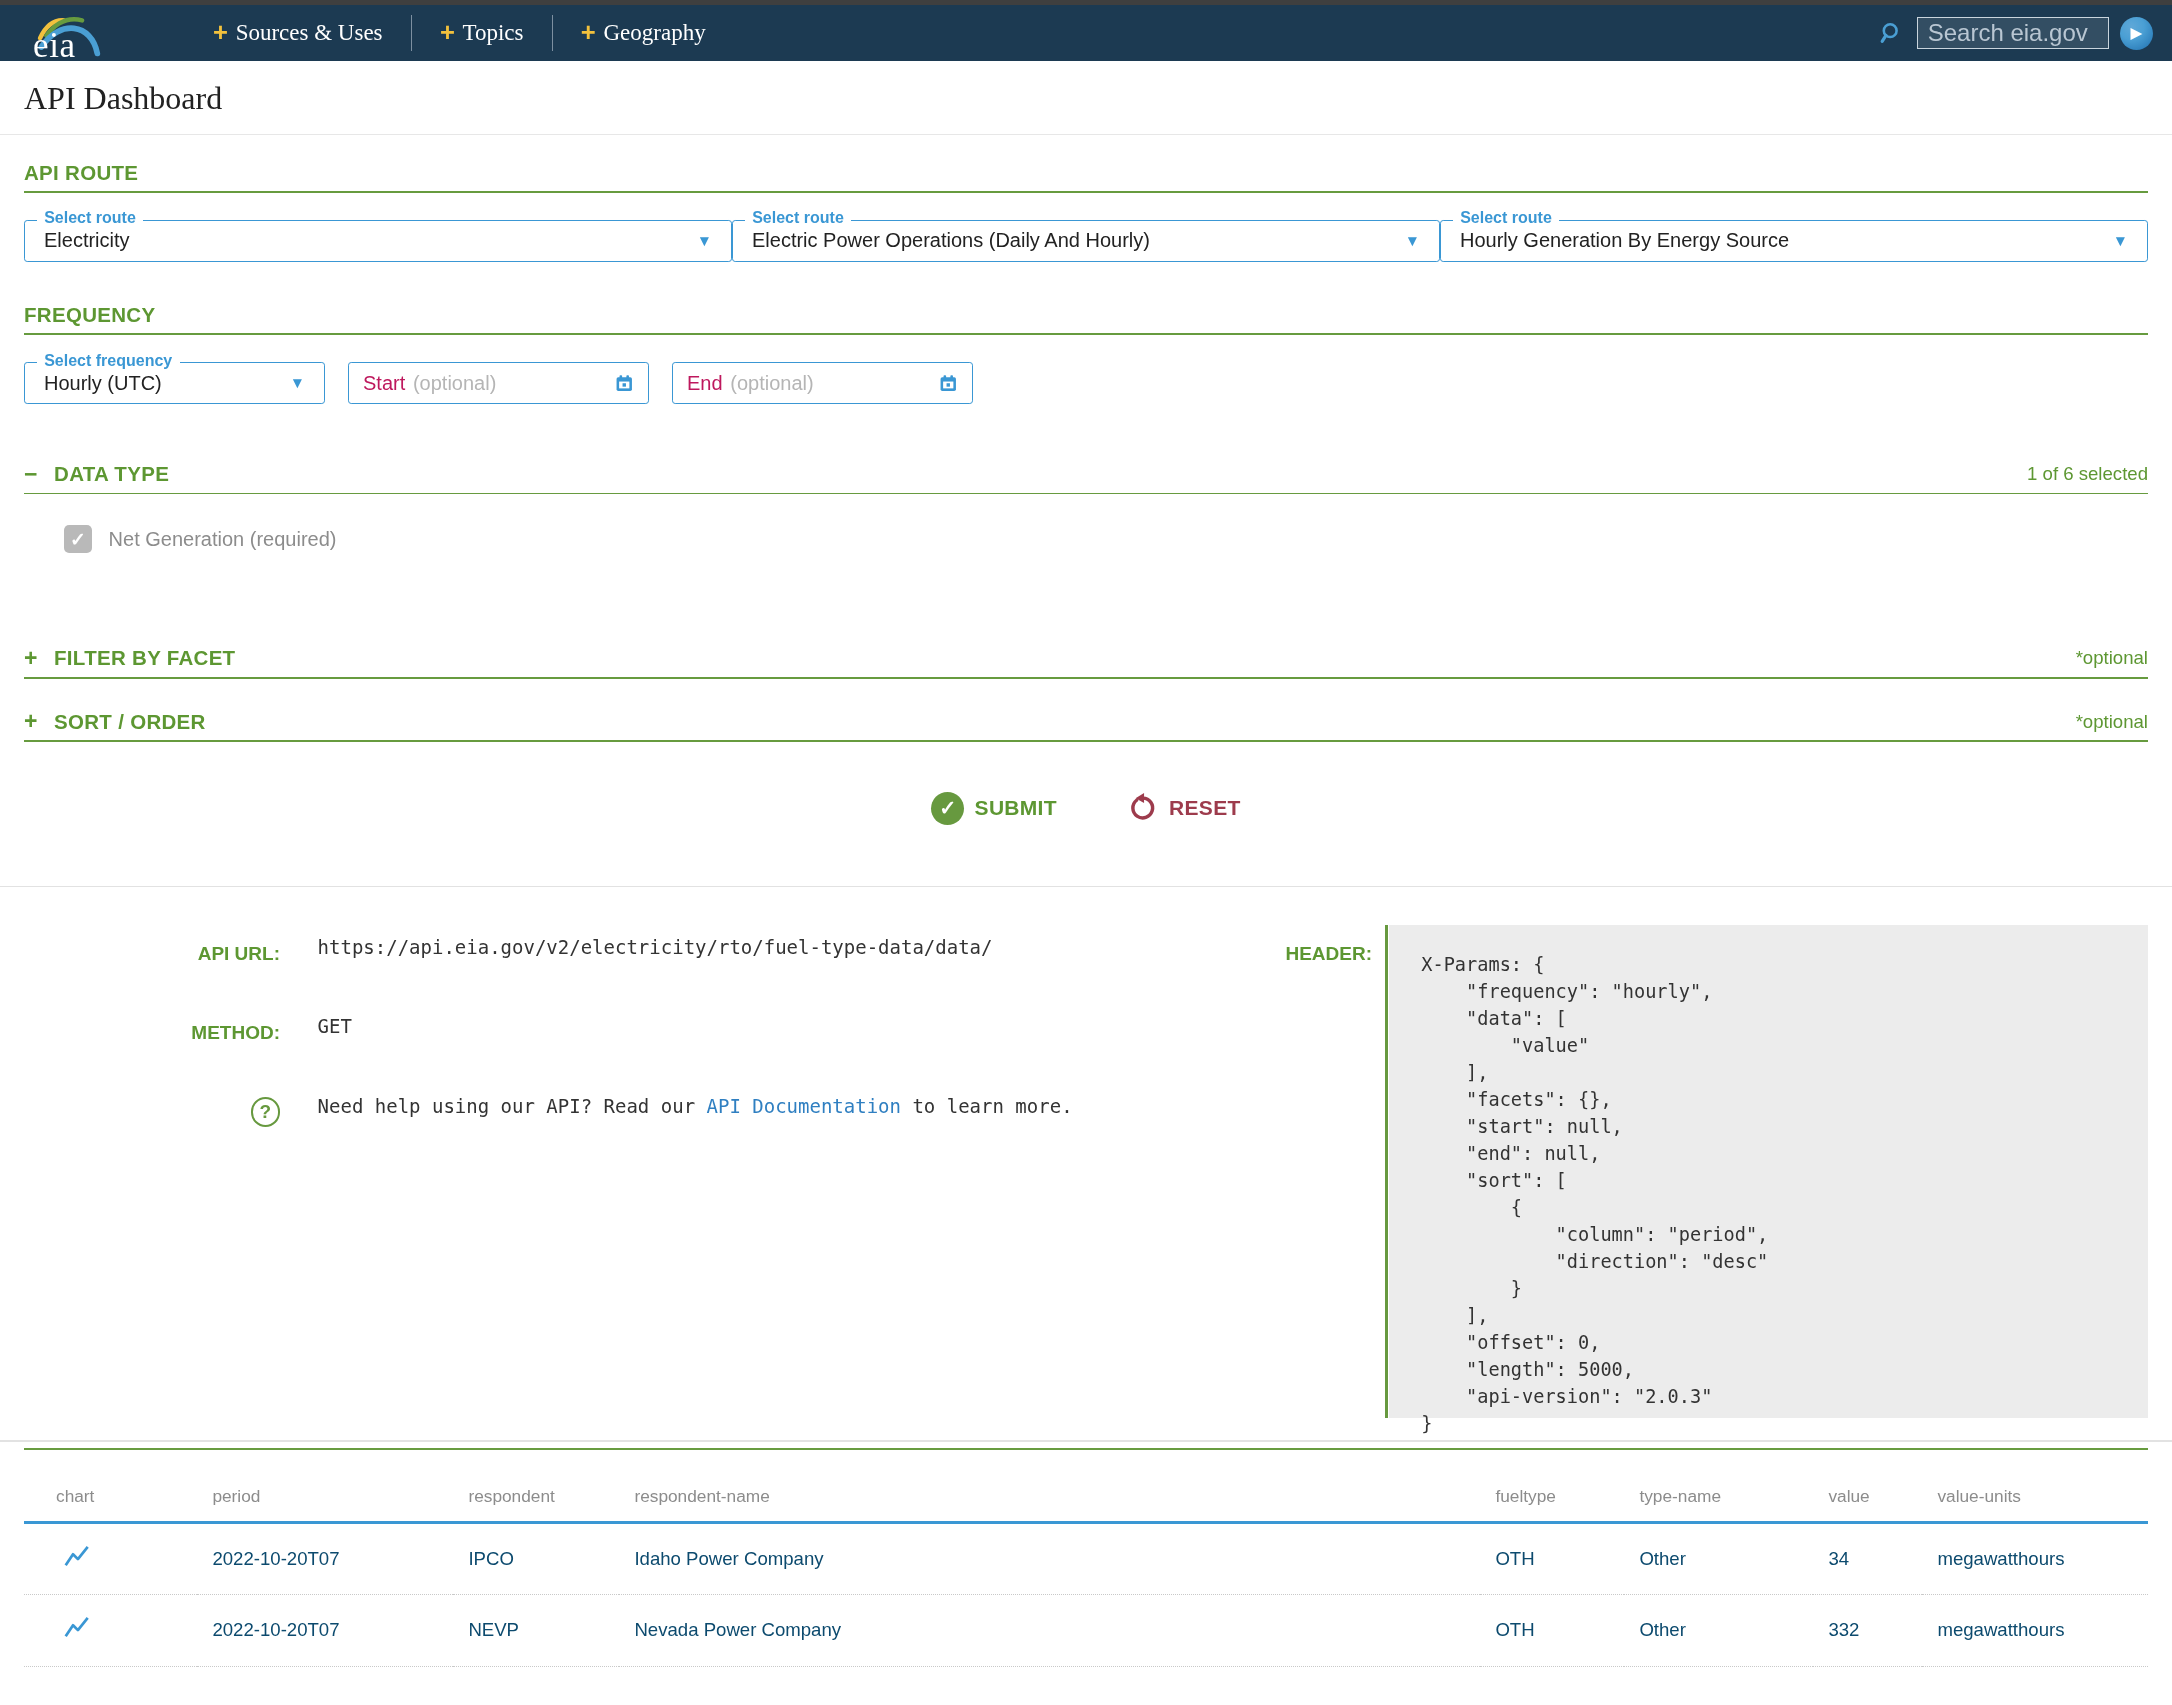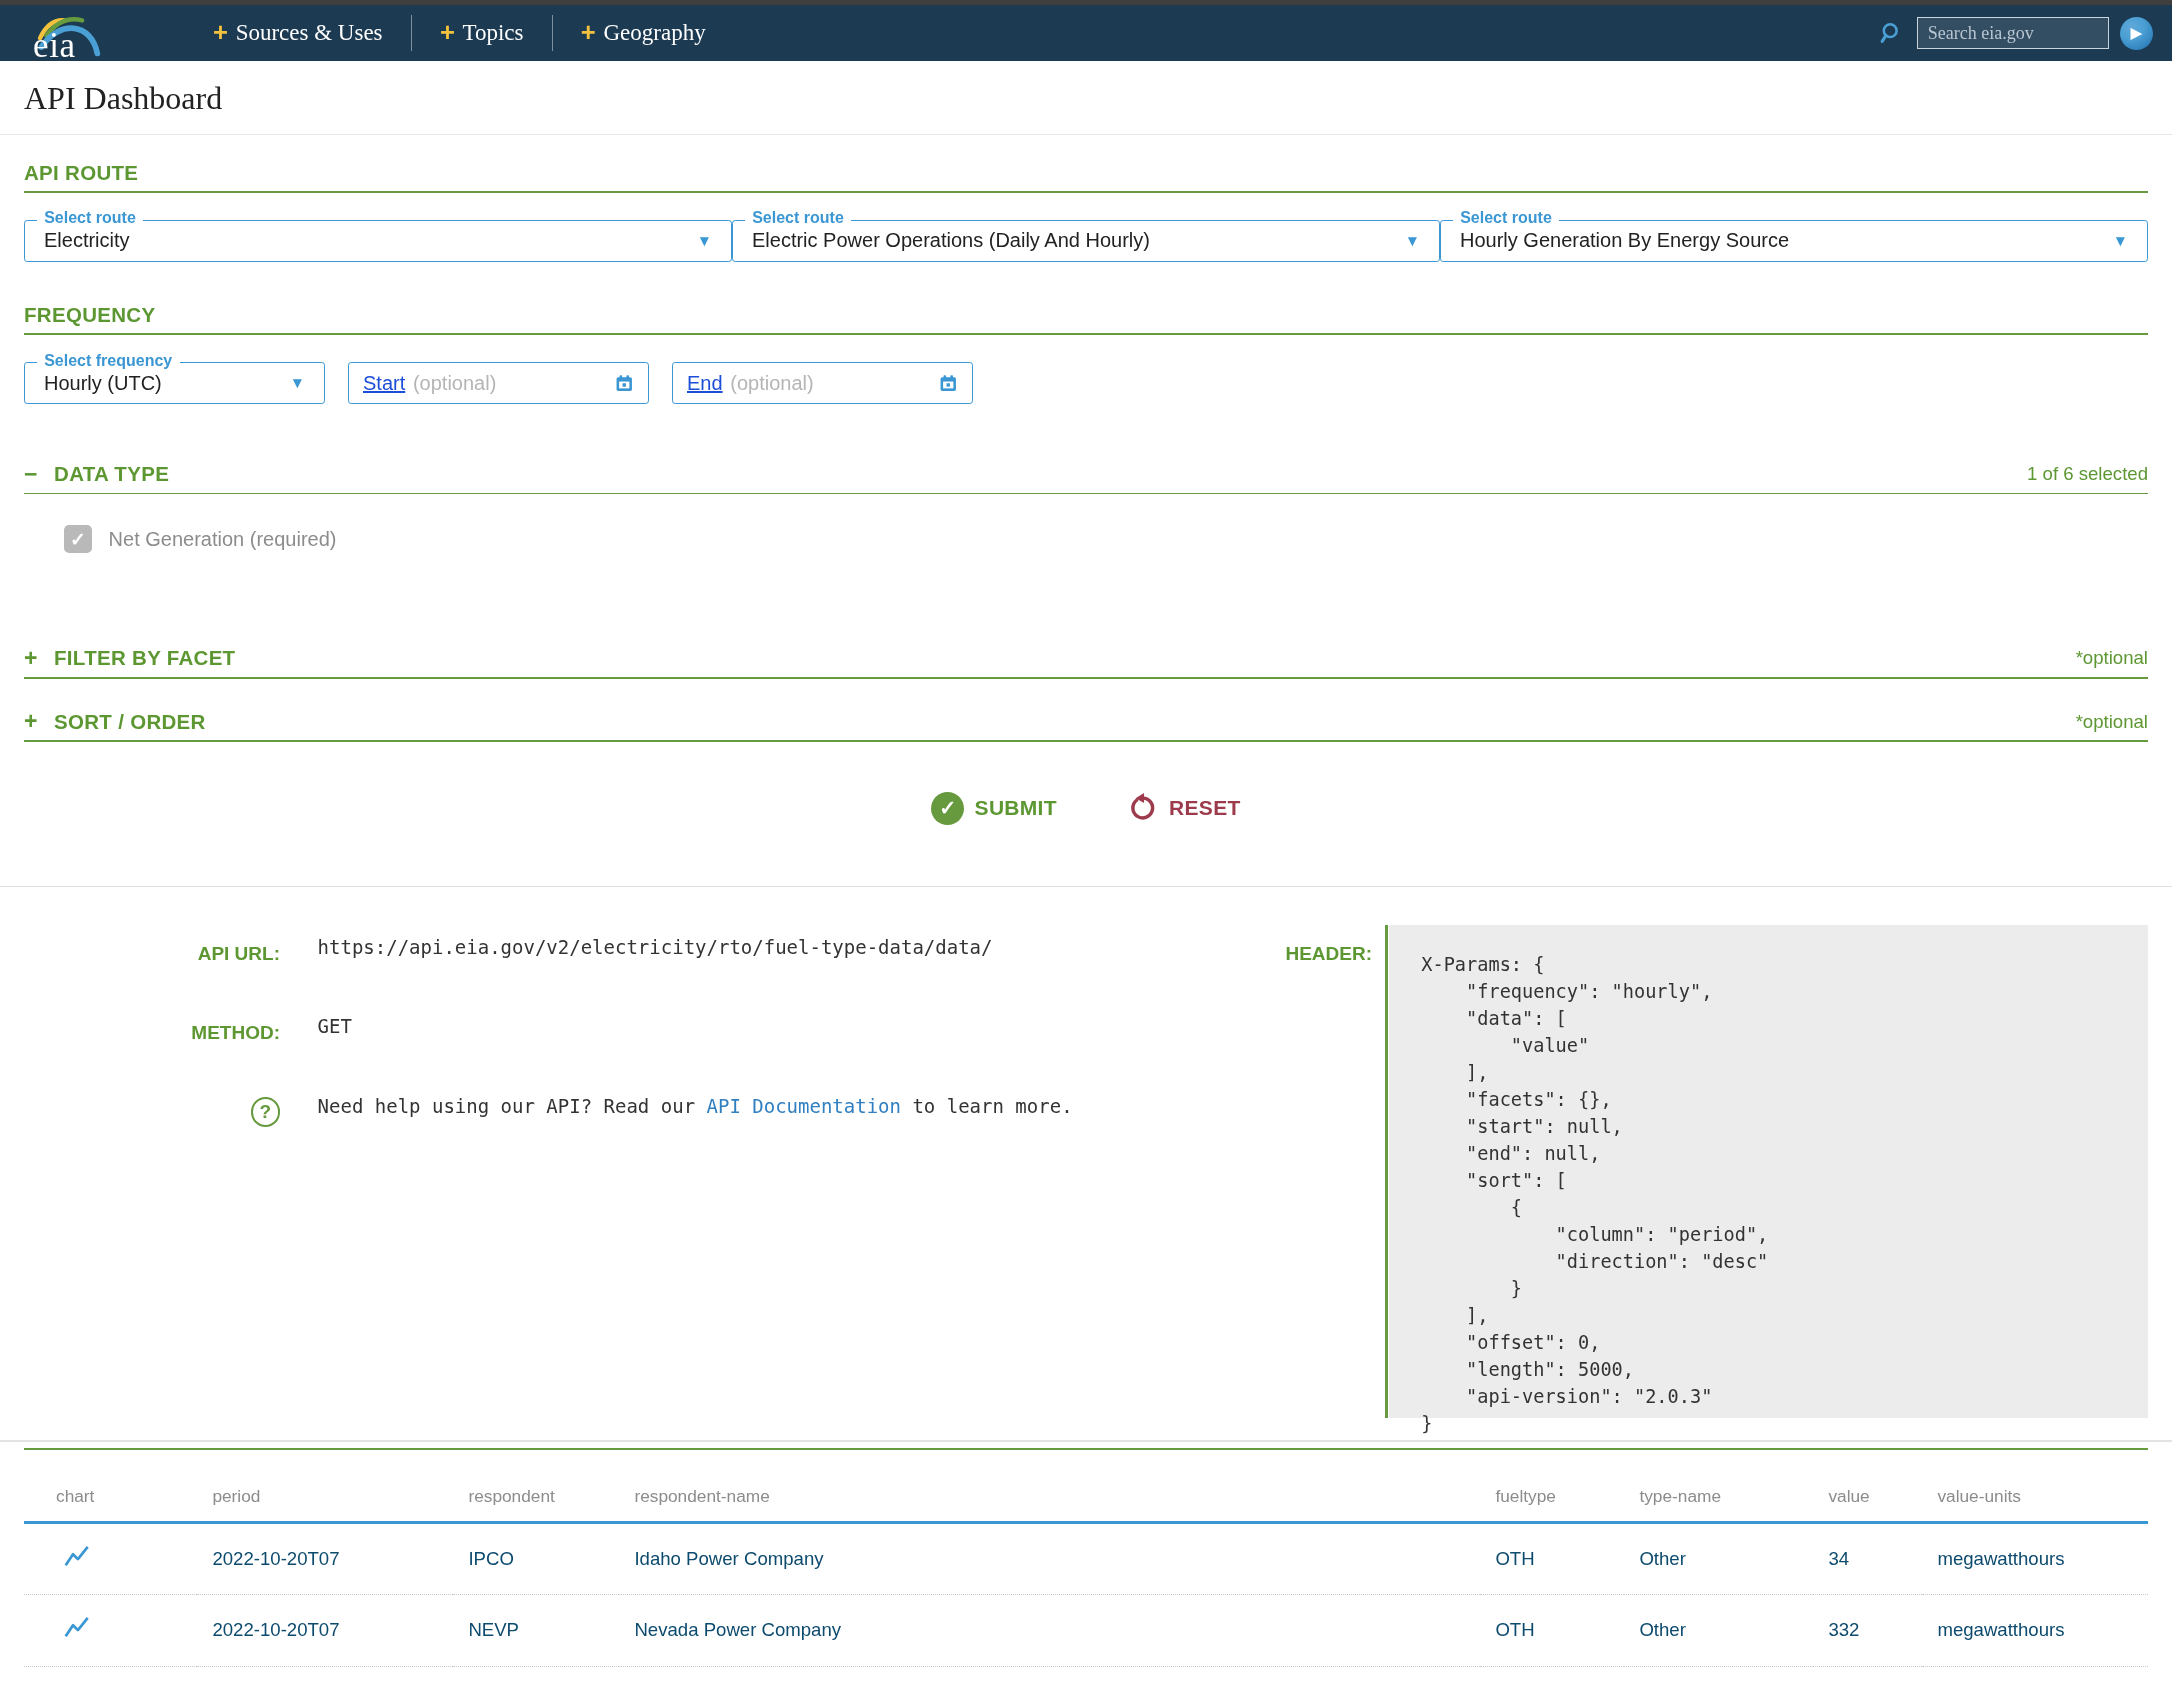--- a/index.html
+++ b/index.html
@@ -13,21 +13,21 @@
   .logo-text { position:absolute; left:14px; top:15.4px; color:#fff; font-family:"Liberation Serif", serif;
                font-size:35px; letter-spacing:0.6px; }
   .nav-items { display:flex; align-items:center; margin-left:70px; height:100%; }
   .nav-item { display:flex; align-items:center; gap:7.7px; padding:0 28px; cursor:pointer; }
   .nav-plus { color:#f2c13d; font-size:25.6px; font-weight:bold; line-height:1; }
   .nav-label { color:#fff; font-family:Liberation Serif, serif; font-size:23px; }
   .nav-sep { width:1.3px; height:36px; background:#7d8fa0; }
   .nav-search { margin-left:auto; display:flex; align-items:center; gap:11.5px; }
   .search-glass { width:25.6px; height:25.6px; }
   .search-input { width:192px; height:32px; background:rgba(255,255,255,0.10);
-                  border:1.3px solid #c9d4dd; color:#e8eef4; font-size:18px; padding:0 10.2px;font-family:Liberation Serif, serif; }
+                  border:1.3px solid #c9d4dd; color:#e8eef4; font-size:24px; padding:0 10.2px; }
   .search-input::placeholder { color:#b9c6d2; }
   .go-btn { width:33px; height:33px; border-radius:50%;
             background:radial-gradient(circle at 35% 30%, #5fa8d8 0%, #4a9fd4 40%, #1f6fae 100%);
             background-color:#2f7fc1; border:none; color:#fff; font-size:15.4px; cursor:pointer;
             display:flex; align-items:center; justify-content:center; }
   
   .page { padding:0 24px; }
   h1.page-title { font-family:"Liberation Serif", serif; font-weight:normal; color:#222;
                   font-size:32px; margin:19px 0 16.6px 0; }
   .top-divider { height:1.3px; background:#e7e7e7; margin:0 -24px; }
@@ -41,21 +41,21 @@
   .mat-select { position:relative; flex:1; height:42px; border:1.9px solid #3a97d4; border-radius:3.2px;
                 display:flex; align-items:center; padding:0 19px; cursor:pointer; background:#fff; }
   .mat-label { position:absolute; top:-11.5px; left:11.5px; background:#fff; padding:0 7.7px;
                color:#3a97d4; font-size:16px; font-weight:bold; }
   .mat-value { font-size:20px; color:#222; white-space:nowrap; overflow:hidden; }
   .mat-arrow { margin-left:auto; color:#3a97d4; font-size:15.4px; padding-left:12.8px; }
   .freq-row { display:flex; gap:23px; margin-top:27px; }
   .freq-row .mat-select { flex:0 0 301px; }
   .date-field { flex:0 0 301px; height:42px; border:1.9px solid #3a97d4; border-radius:3.2px;
                 display:flex; align-items:center; padding:0 14px; cursor:text; background:#fff; }
-  .date-label { font-size:20px; color:#1d4ed8; margin-right:7.7px;text-decoration:underline; }
+  .date-label { font-size:20px; color:#be185d; margin-right:7.7px; }
   .date-opt { font-size:20px; color:#b5b5b5; }
   .cal-icon { margin-left:auto; cursor:pointer; display:flex; }
   
   .checkbox-row { display:flex; align-items:center; gap:16.6px; margin:31px 0 0 40px; }
   .checkbox { width:28px; height:28px; background:#b9b9b9; border-radius:5.1px; color:#fff;
               font-size:19px; font-weight:bold; display:flex; align-items:center; justify-content:center;
               cursor:pointer; }
   .checkbox-label { color:#8c8c8c; font-size:20px; }
   .spacer-dt { height:32px; }
   

